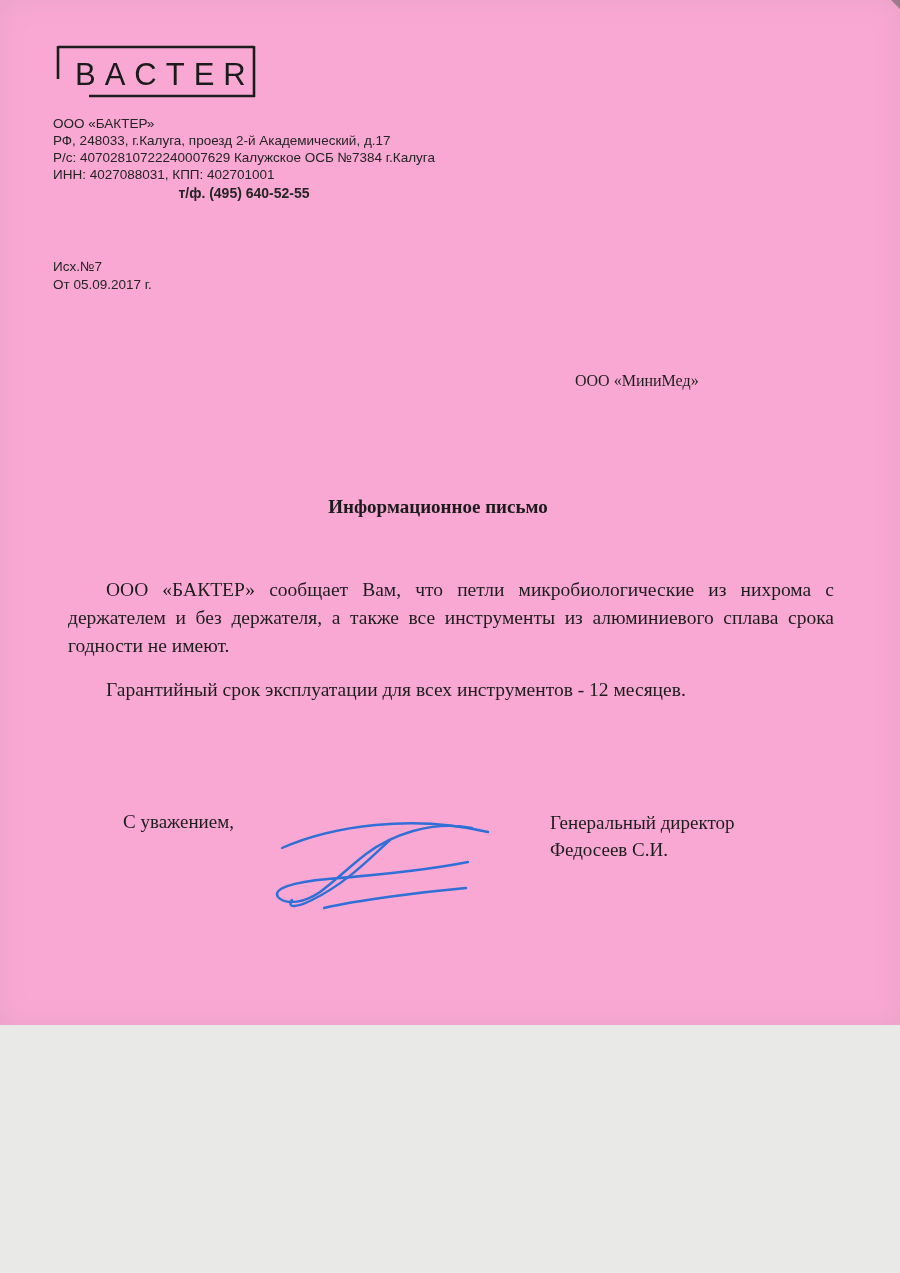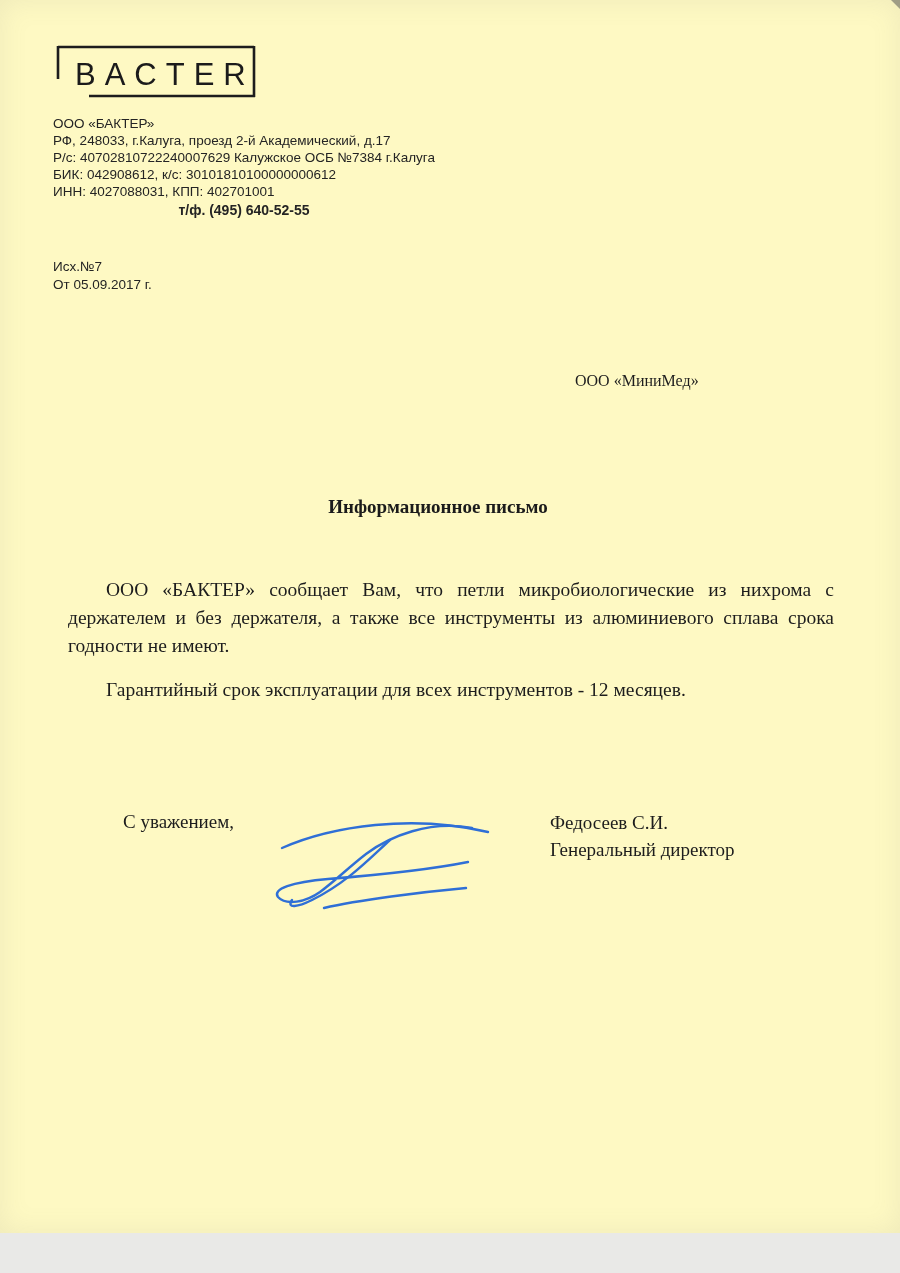--- a/index.html
+++ b/index.html
@@ -3,23 +3,23 @@
 <meta charset="utf-8">
 <style>
   html, body {
     margin: 0;
     padding: 0;
     background: #e9e9e7;
   }
   .page {
     position: relative;
     width: 900px;
-    height: 1233px;
+    height: 1025px;
     margin: 0 auto;
-    background: #fef9c3;
+    background: #f9a8d4;
     overflow: hidden;
     color: #1c1c1c;
     box-shadow: inset 0 0 28px rgba(120,120,115,0.12);
   }
   
   .corner-artifact {
     position: absolute;
     top: 0; right: 0;
     width: 0; height: 0;
     border-top: 9px solid #5a5a58;
@@ -147,21 +147,20 @@
       <path d="M199 2 V53" stroke="#1d1d1d" stroke-width="2.6" fill="none"></path>
       <path d="M34 52 H200" stroke="#1d1d1d" stroke-width="2.6" fill="none"></path>
       <text class="logo-letters" x="20" y="41" font-size="31" letter-spacing="9">BACTER</text>
     </svg>
   </div>
 
   <div class="company-info">
     <div>ООО «БАКТЕР»</div>
     <div>РФ, 248033, г.Калуга, проезд 2-й Академический, д.17</div>
     <div>Р/с: 40702810722240007629 Калужское ОСБ №7384 г.Калуга</div>
-    <div>БИК: 042908612, к/с: 30101810100000000612</div>
     <div>ИНН: 4027088031, КПП: 402701001</div>
     <div class="bold">т/ф. (495) 640-52-55</div>
   </div>
 
   <div class="ref-block">
     <div>Исх.№7</div>
     <div>От 05.09.2017 г.</div>
   </div>
 
   <div class="recipient">ООО «МиниМед»</div>
@@ -178,17 +177,17 @@
   <svg class="signature" viewBox="0 0 268 122">
     <g fill="none" stroke="#2f6fd6" stroke-width="2.4" stroke-linecap="round">
       <path d="M20 52 C 70 30 150 18 226 36"></path>
       <path d="M210 32 C 168 24 128 40 104 58 C 86 72 74 84 58 96 C 44 106 24 110 16 101 C 10 93 30 86 66 83 C 116 79 176 72 206 66"></path>
       <path d="M128 44 C 108 62 86 86 50 104 C 36 111 24 113 30 104"></path>
       <path d="M62 112 C 96 104 160 96 204 92"></path>
     </g>
   </svg>
 
   <div class="signer-block">
+    <div>Генеральный директор</div>
     <div>Федосеев С.И.</div>
-    <div>Генеральный директор</div>
   </div>
 
 </div>
 
 </body></html>

